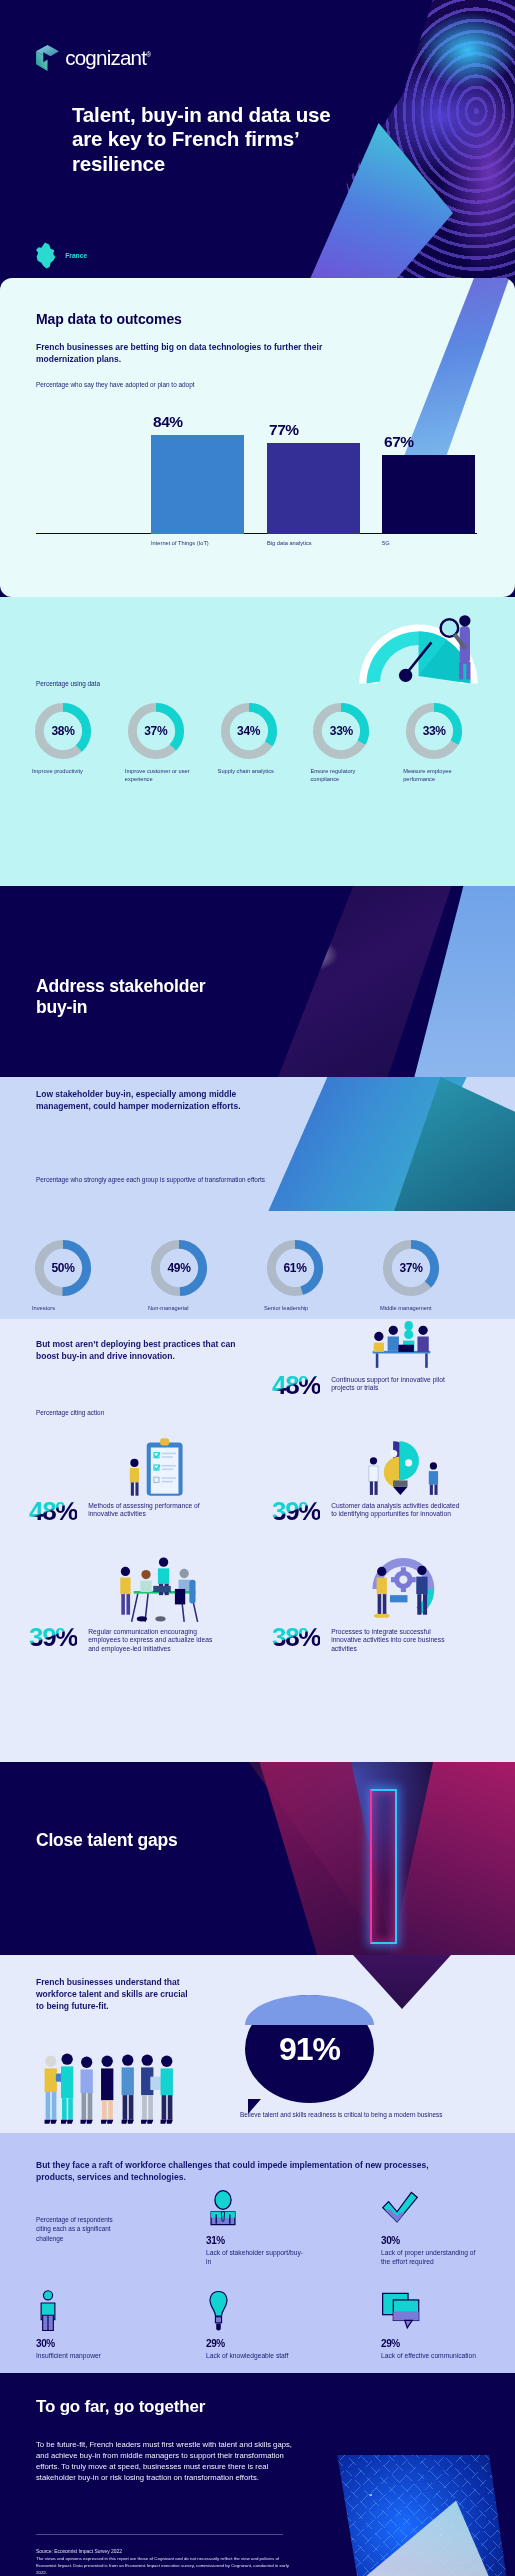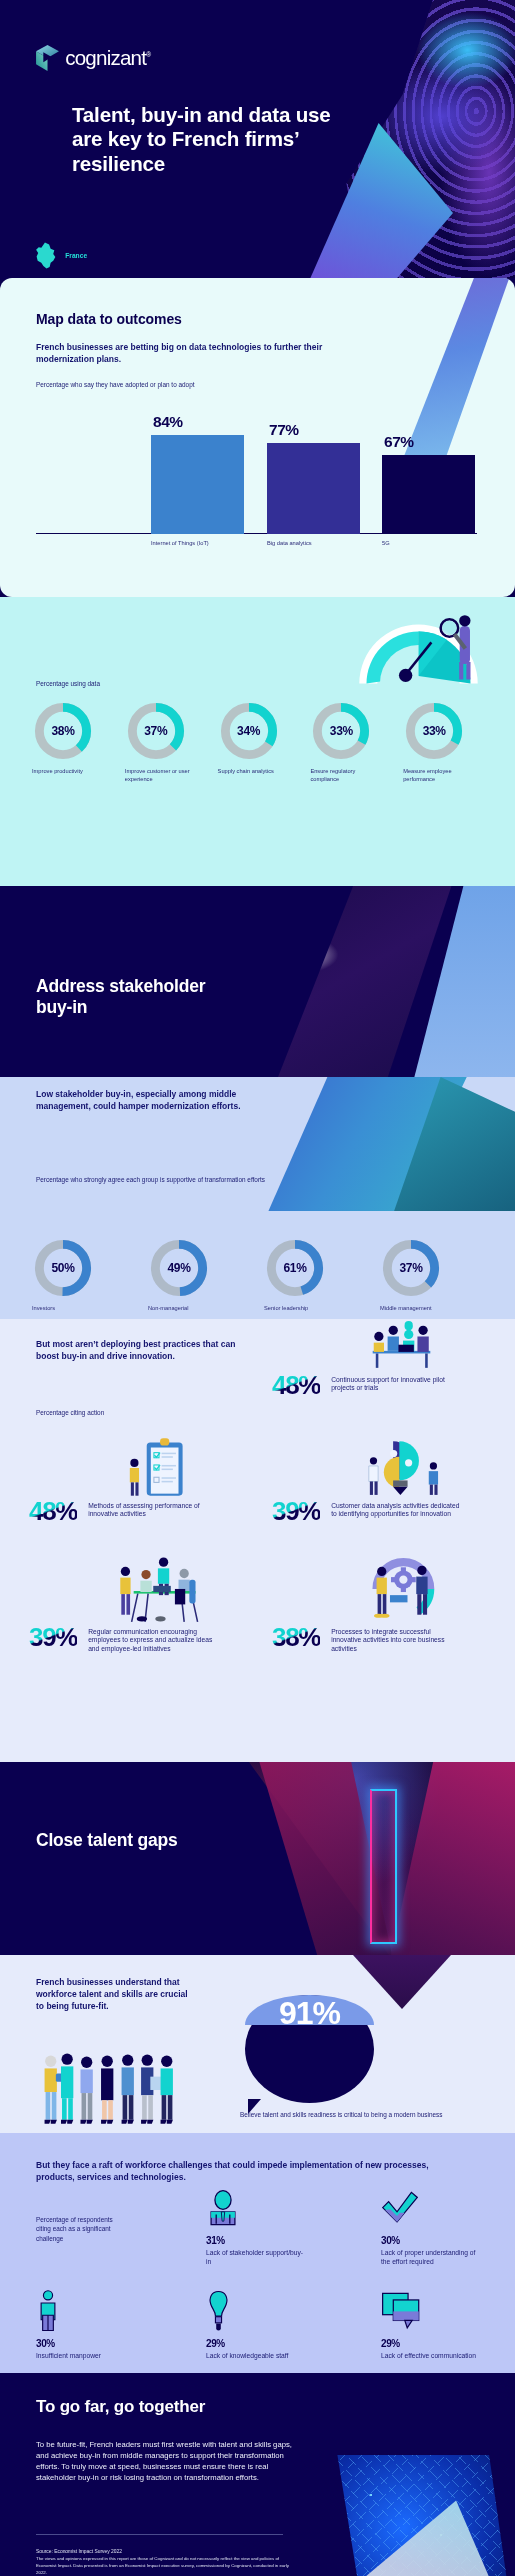--- a/index.html
+++ b/index.html
@@ -196,21 +196,21 @@
     box-shadow: 0 0 9.3px 3.1px rgba(60,150,255,.6), inset 0 0 8.2px 2.1px rgba(255,60,170,.4);
   }
   .s-talent h2.title { position: absolute; left: 36px; top: 68px; width: 175px; font-size: 17.5px; }
 
   
   .s-91 { height: 178px; }
   .s-91 p.lead { position: absolute; left: 36px; top: 20.6px; width: 155px; }
   .bubble {
     position: absolute; left: 245px; top: 40px; width: 129px; height: 108px;
     border-radius: 50%; background: #0a0050;
-    display: flex; align-items: flex-start; justify-content: center;
+    display: flex; align-items: center; justify-content: center;
   }
   .bubble::before {
     content: ""; position: absolute; top: 0; left: 0; right: 0; height: 28%;
     background: #7a9ae8; border-radius: 50% 50% 0 0 / 100% 100% 0 0;
   }
   .bubble::after {
     content: ""; position: absolute; left: 3.1px; bottom: -11.3px;
     border-left: 13.4px solid #0a0050; border-bottom: 15.5px solid transparent;
   }
   .bubble span { position: relative; color: #fff; font-size: 32px; font-weight: 700; letter-spacing: -1px; }

